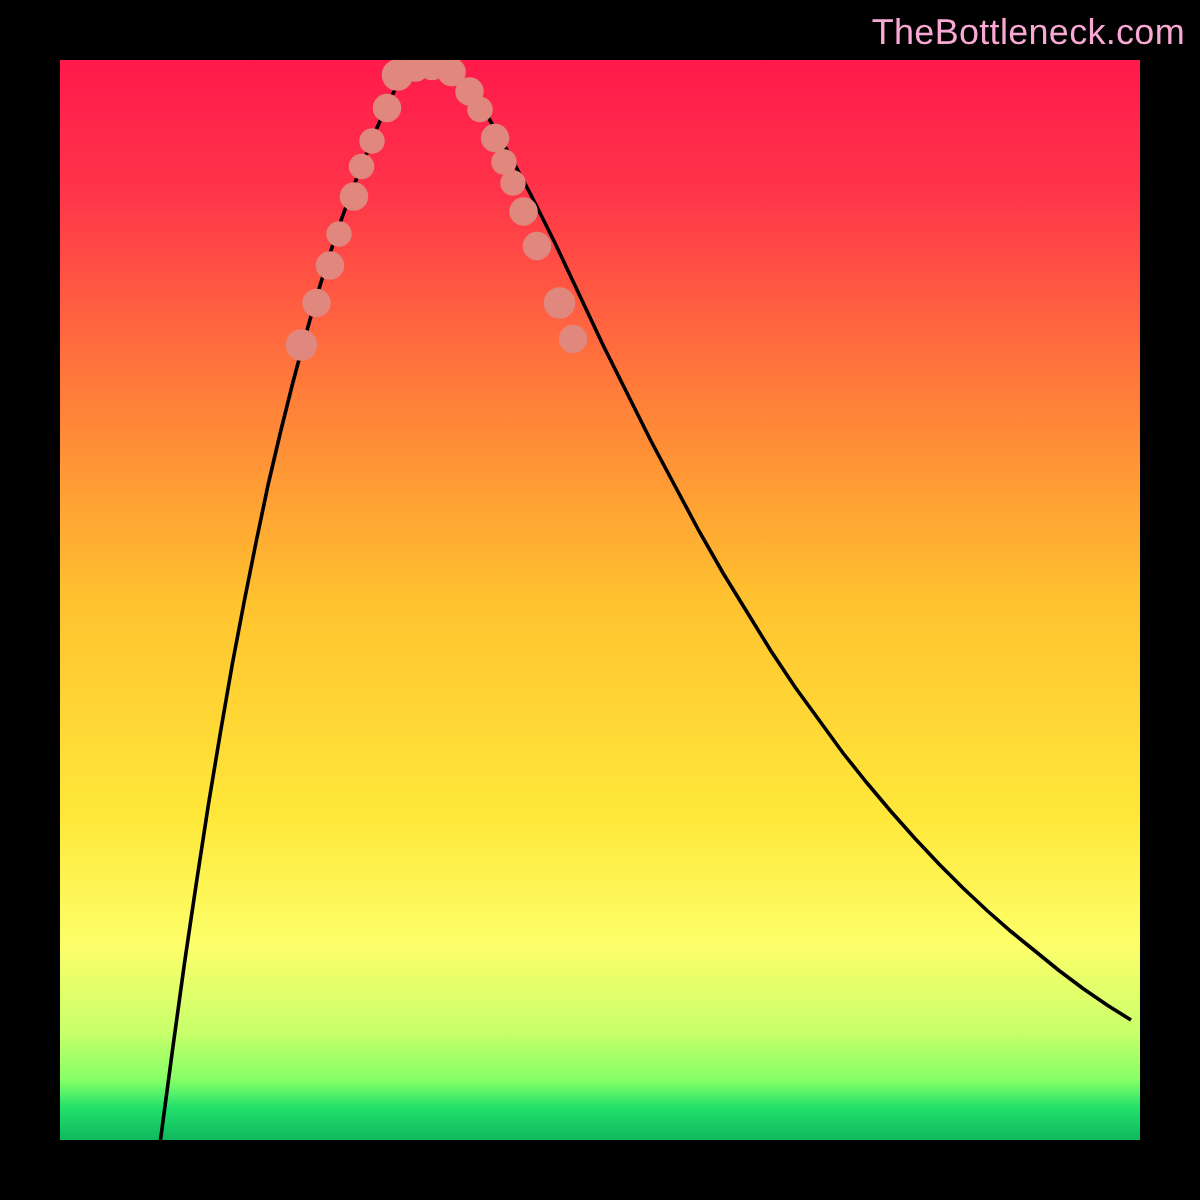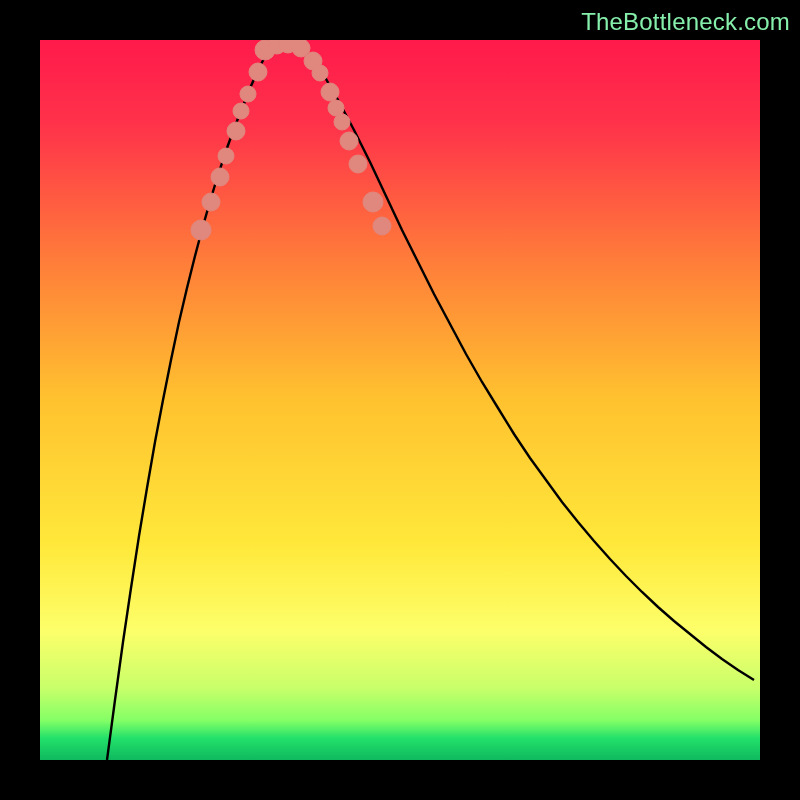--- a/index.html
+++ b/index.html
@@ -31,21 +31,21 @@
     position: absolute;
     left: 0;
     top: 0;
     width: 100%;
     height: 100%;
   }
   .watermark {
     position: absolute;
     top: 8px;
     right: 10px;
-    color: #86efac;
+    color: #f9a8d4;
     font-size: 24px;
     letter-spacing: 0.2px;
     font-weight: 500;
   }
   svg {
     position: absolute;
     left: 0;
     top: 0;
   }
 </style>

